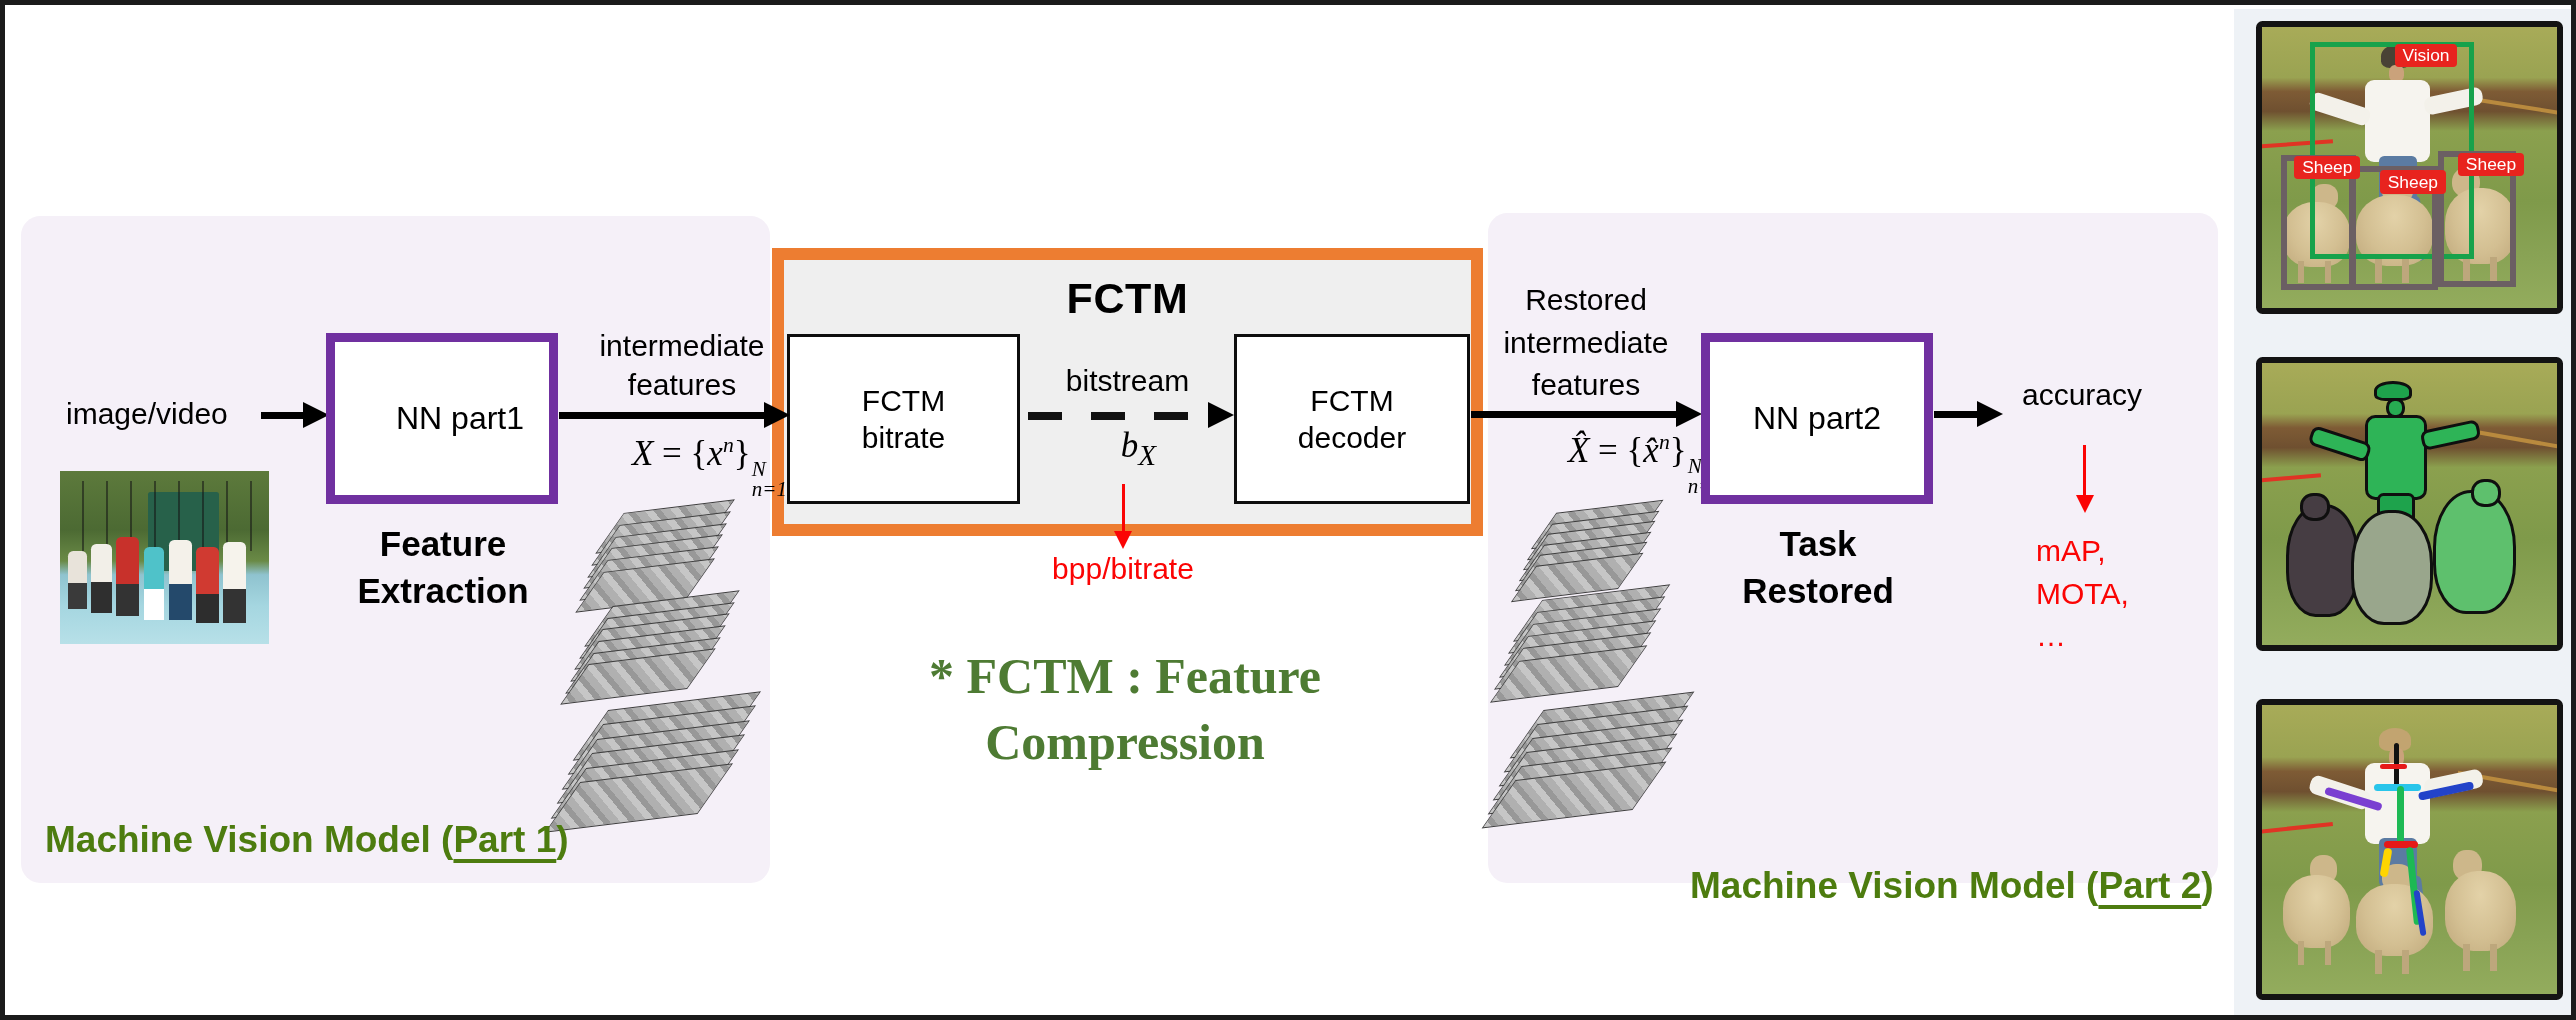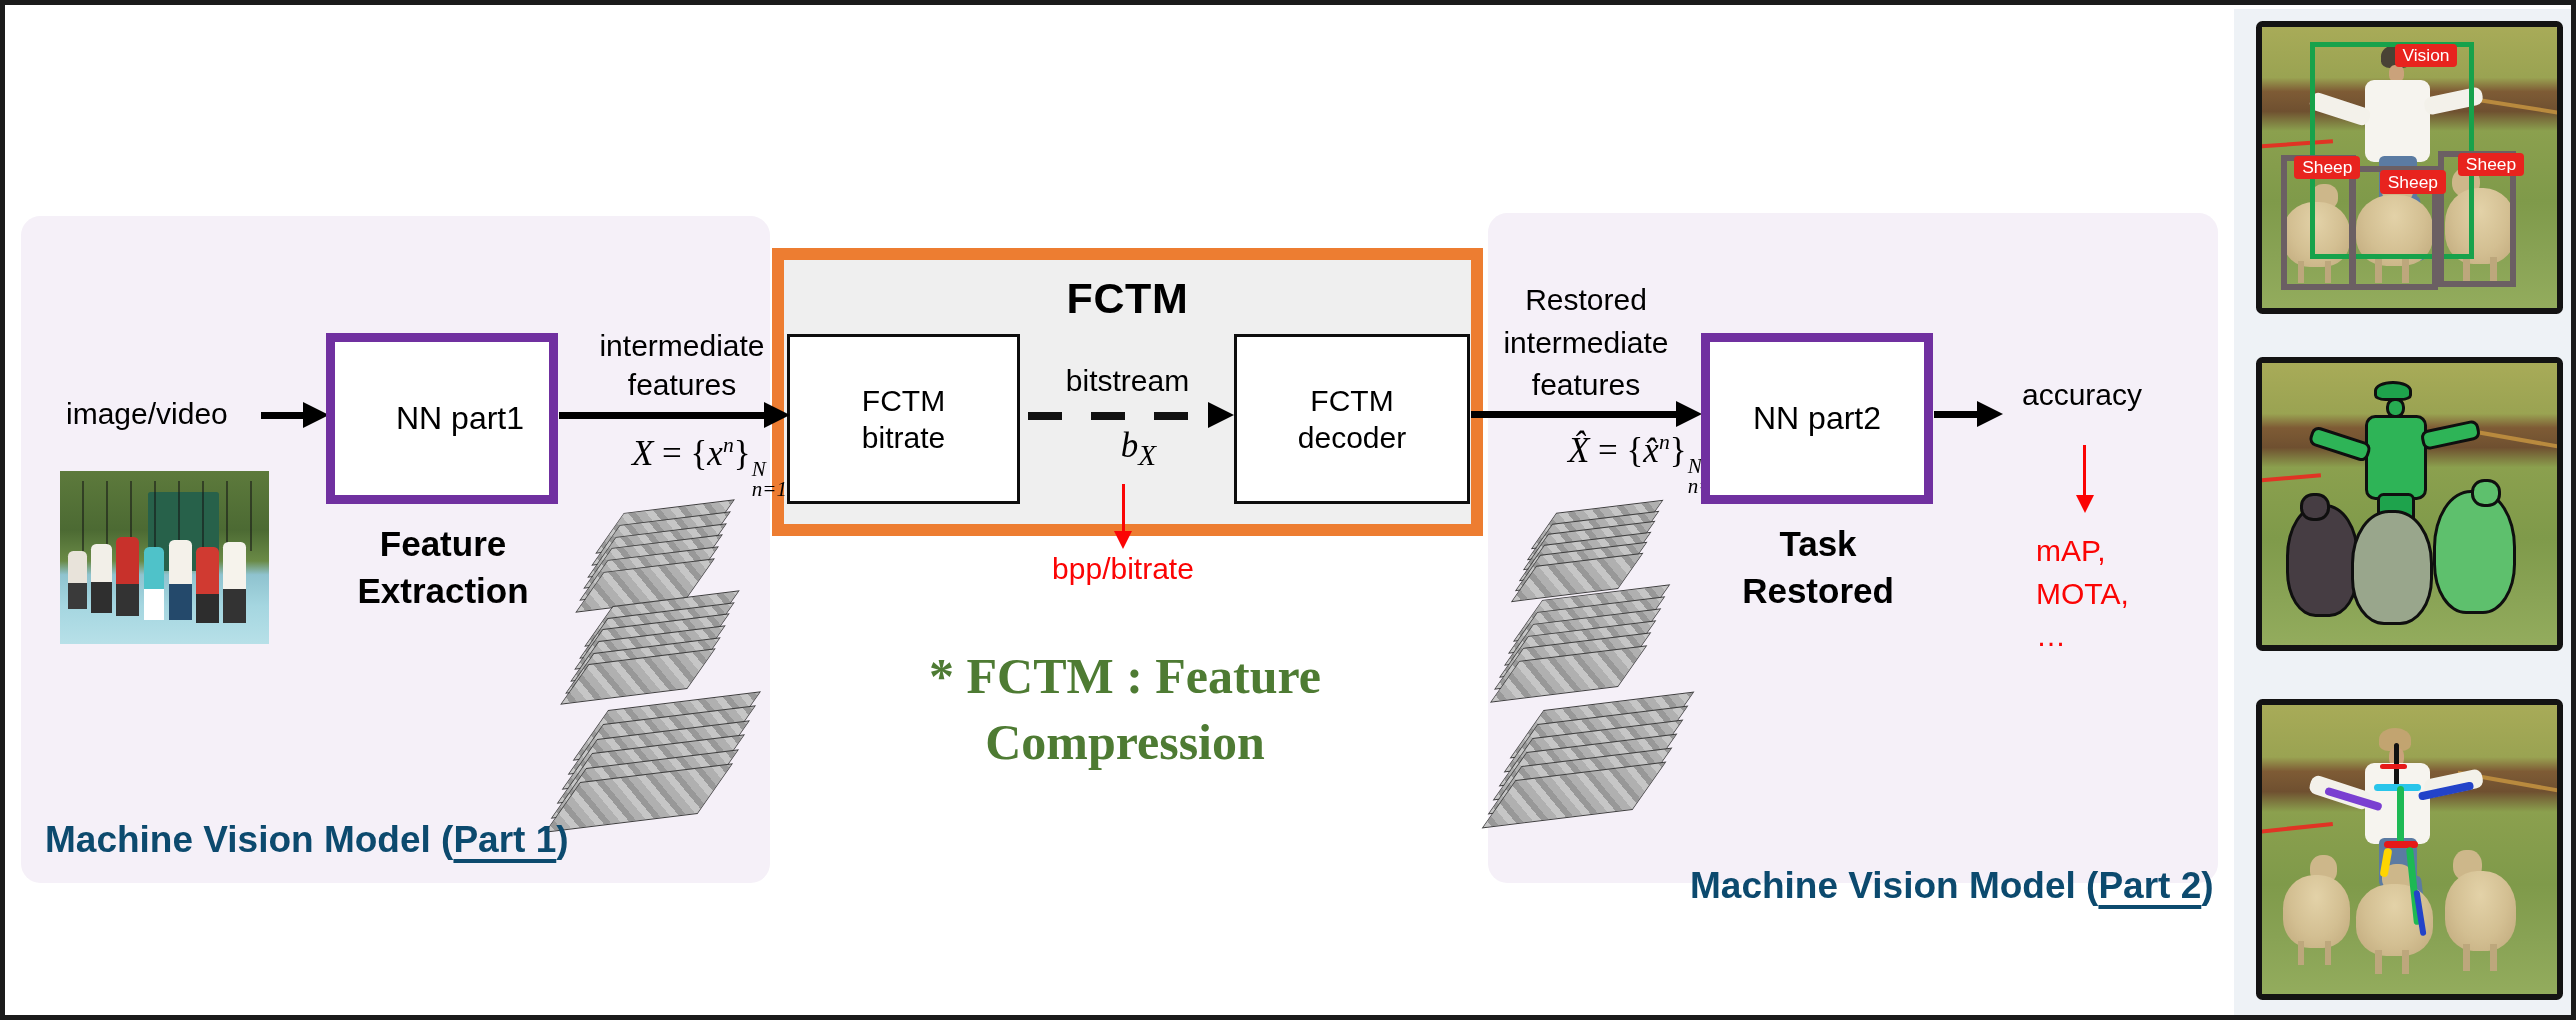--- a/index.html
+++ b/index.html
@@ -11,21 +11,21 @@
   }
   .abs{position:absolute;}
   .panel{position:absolute;background:#f5f0f8;border-radius:19.4px;}
   .nnbox{position:absolute;background:#fff;border:9px solid #7030a0;display:flex;align-items:center;justify-content:center;font-size:32px;}
   .iobox{position:absolute;background:#fff;border:3.9px solid #0d0d0d;display:flex;flex-direction:column;align-items:center;justify-content:center;font-size:30px;line-height:1.25;}
   .fctm{position:absolute;background:#efefef;border:12.3px solid #ed7d31;}
   .fctm-title{position:absolute;left:0;top:14px;width:100%;text-align:center;font-size:43px;font-weight:700;letter-spacing:0.6px;}
   .lbl{position:absolute;font-size:30px;}
   .ctr{text-align:center;}
   .cap{position:absolute;font-size:35px;font-weight:700;text-align:center;line-height:1.35;}
-  .mvm{position:absolute;font-size:37px;font-weight:700;color:#0c4a6e;white-space:nowrap;}
+  .mvm{position:absolute;font-size:37px;font-weight:700;color:#4d7c0f;white-space:nowrap;}
   .ul{text-decoration:underline;text-decoration-thickness:3.9px;text-underline-offset:6.5px;}
   .math{font-family:"Liberation Serif", serif;font-style:italic;font-size:35px;white-space:nowrap;text-align:right;}
   .math sup{font-size:62%;}
   .ss{display:inline-flex;flex-direction:column;align-items:flex-start;vertical-align:-0.55em;line-height:0.95;font-size:60%;font-style:italic;margin-left:1.3px;}
   .ss sup,.ss sub{font-size:100%;vertical-align:baseline;position:static;}
   .hline{position:absolute;height:7px;background:#000;}
   .ahead{position:absolute;width:0;height:0;border-top:13.6px solid transparent;border-bottom:13.6px solid transparent;border-left:26px solid #000;}
   .dash{position:absolute;height:7.7px;background:repeating-linear-gradient(90deg,#111 0 34px,transparent 34px 63px);}
   .vred{position:absolute;width:3.2px;background:#fb0404;}
   .rhead{position:absolute;width:0;height:0;border-left:9.7px solid transparent;border-right:9.7px solid transparent;border-top:18px solid #fb0404;}

